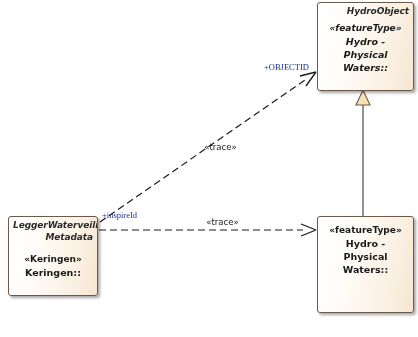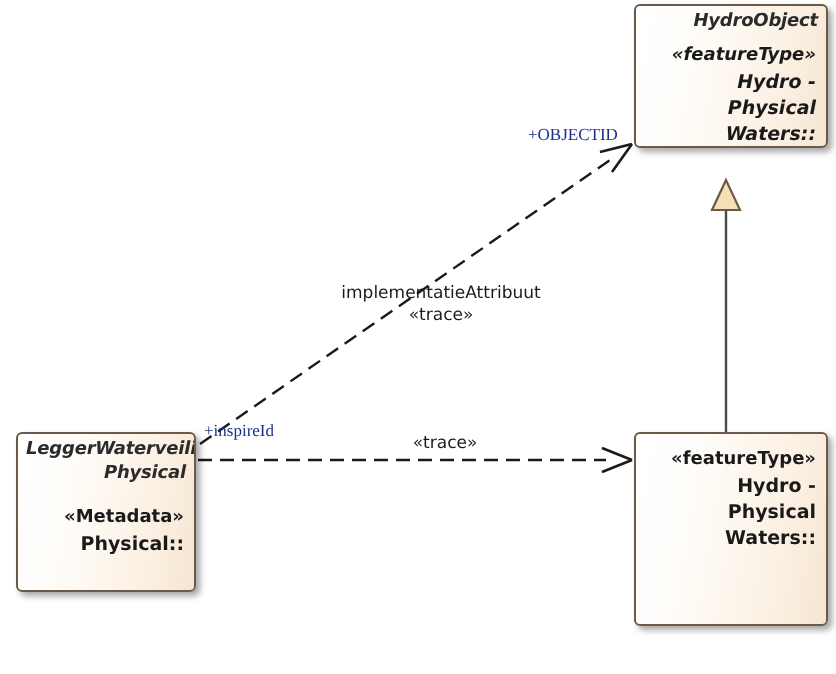--- a/index.html
+++ b/index.html
@@ -49,40 +49,40 @@
     font-weight: bold;
     color: #2b2b2b;
     font-size: 9px;
     line-height: 11.5px;
     padding: 3px 4px 1px 4px;
     letter-spacing: -0.1px;
   }
   .uml-class .hdr .hdr-l2 { display: block; }
   .uml-class .body {
     display: block;
-    text-align: right;
+    text-align: center;
     color: #1a1a1a;
     padding: 2px 5px 4px 5px;
   }
   .uml-class .stereo {
     display: block;
     font-size: 9px;
     line-height: 13px;
     font-weight: bold;
   }
   .uml-class .nm {
     display: block;
     font-size: 9.5px;
     line-height: 13px;
     font-weight: bold;
   }
   .abstract .stereo, .abstract .nm { font-style: italic; }
 
   
-  #box-manmadeobject { left: 317px; top: 2px;   width: 97px; height: 72px; }
+  #box-manmadeobject { left: 317px; top: 2px;   width: 97px; height: 89px; }
   #box-embankment    { left: 317px; top: 216px; width: 97px; height: 97px; }
   #box-waterkering   { left: 8px;   top: 216px; width: 90px; height: 80px; }
 
   #box-embankment .body { padding-top: 7px; }
   #box-manmadeobject .body { padding-top: 3px; }
   #box-waterkering  .body { padding-top: 9px; }
 
   
   .edge-label {
     position: absolute;
@@ -144,30 +144,29 @@
     <span class="body">
       <span class="stereo">«featureType»</span>
       <span class="nm">Hydro - Physical</span>
       <span class="nm">Waters::</span>
     </span>
   </div>
 
   <div id="box-waterkering" class="uml-class">
     <span class="hdr">
       <span>LeggerWaterveiligheid</span>
-      <span class="hdr-l2">Physical</span>
+      <span class="hdr-l2">Metadata</span>
     </span>
     <span class="body">
-      <span class="stereo">«Metadata»</span>
-      <span class="nm">Physical::</span>
+      <span class="stereo">«Keringen»</span>
+      <span class="nm">Keringen::</span>
     </span>
   </div>
 
   <div id="label-implementatie-attribuut" class="edge-label">
-    <span class="lbl-name">implementatieAttribuut</span>
     <span class="lbl-stereo">«trace»</span>
   </div>
 
   <div id="label-implementatie-object" class="edge-label">
     <span class="lbl-stereo">«trace»</span>
   </div>
 
   <div id="label-objectid" class="role-label">+OBJECTID</div>
 
   <div id="label-inspireid" class="role-label">+inspireId</div>

